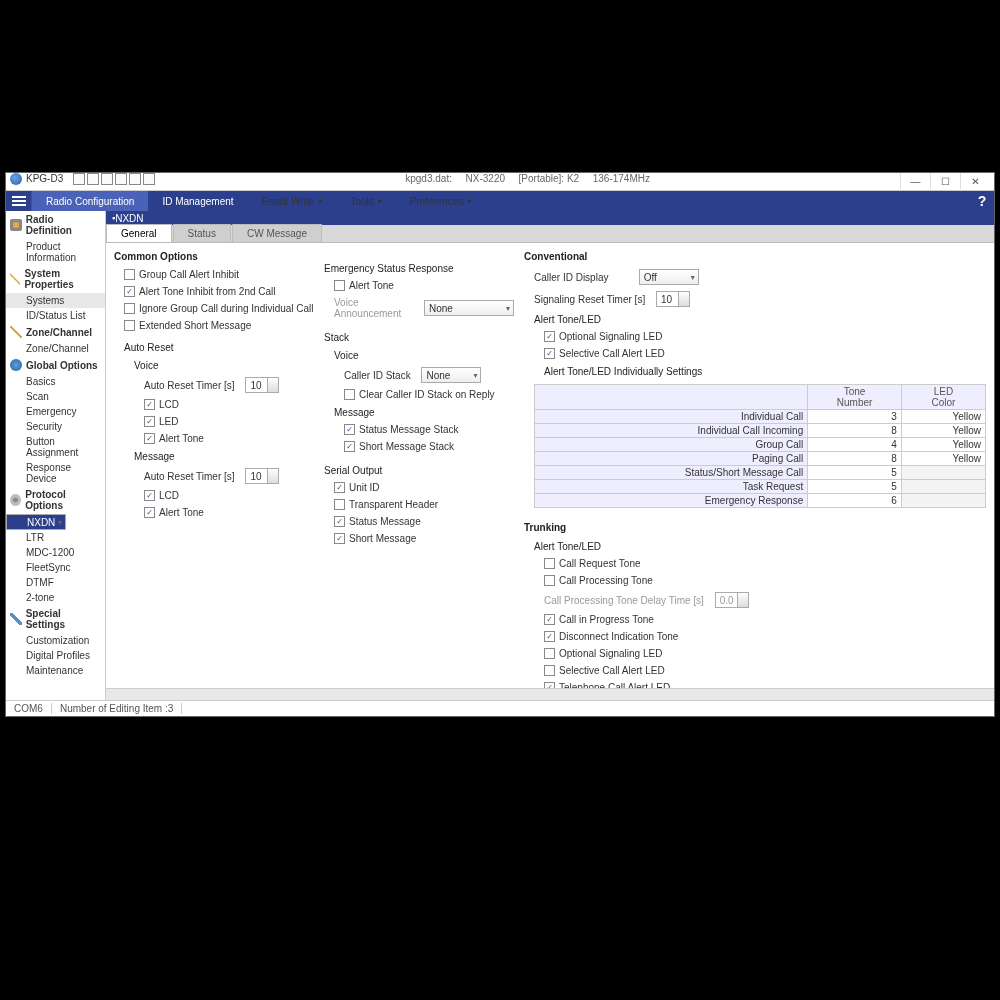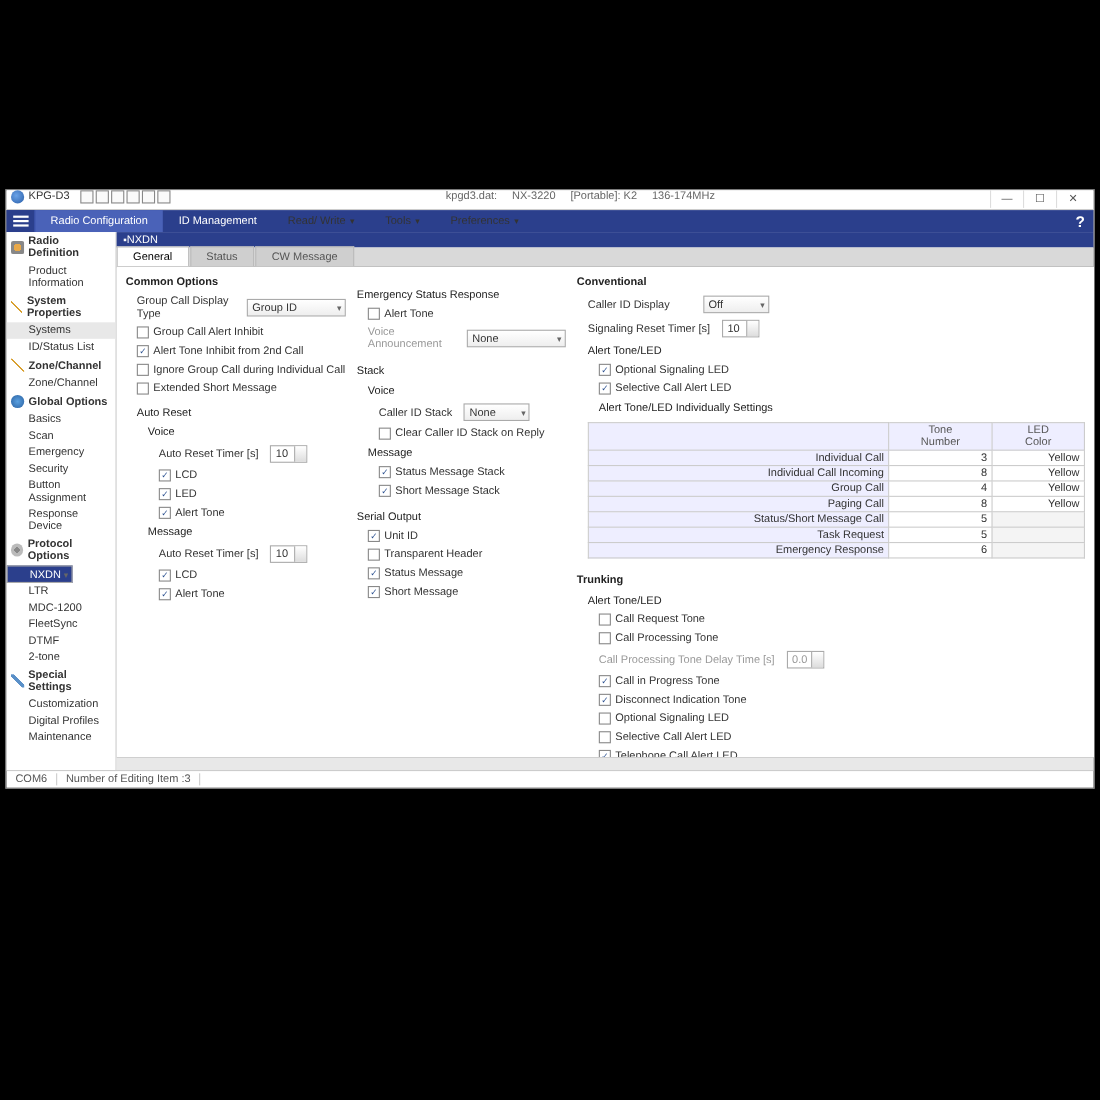--- a/index.html
+++ b/index.html
@@ -166,21 +166,20 @@
       <div class="tabs">
         <div class="tab active">General</div>
         <div class="tab">Status</div>
         <div class="tab">CW Message</div>
       </div>
 
       <div class="content">
 
         <div class="col col1">
           <h4>Common Options</h4>
-          <div class="row ind1"><label>Group Call Display Type</label>&nbsp;<span class="sel" style="min-width:90px">Group ID</span></div>
           <div class="row ind1">
               <span class="cb"></span>
               <label>Group Call Alert Inhibit</label>
             </div>
           <div class="row ind1">
               <span class="cb chk"></span>
               <label>Alert Tone Inhibit from 2nd Call</label>
             </div>
           <div class="row ind1">
               <span class="cb"></span>

